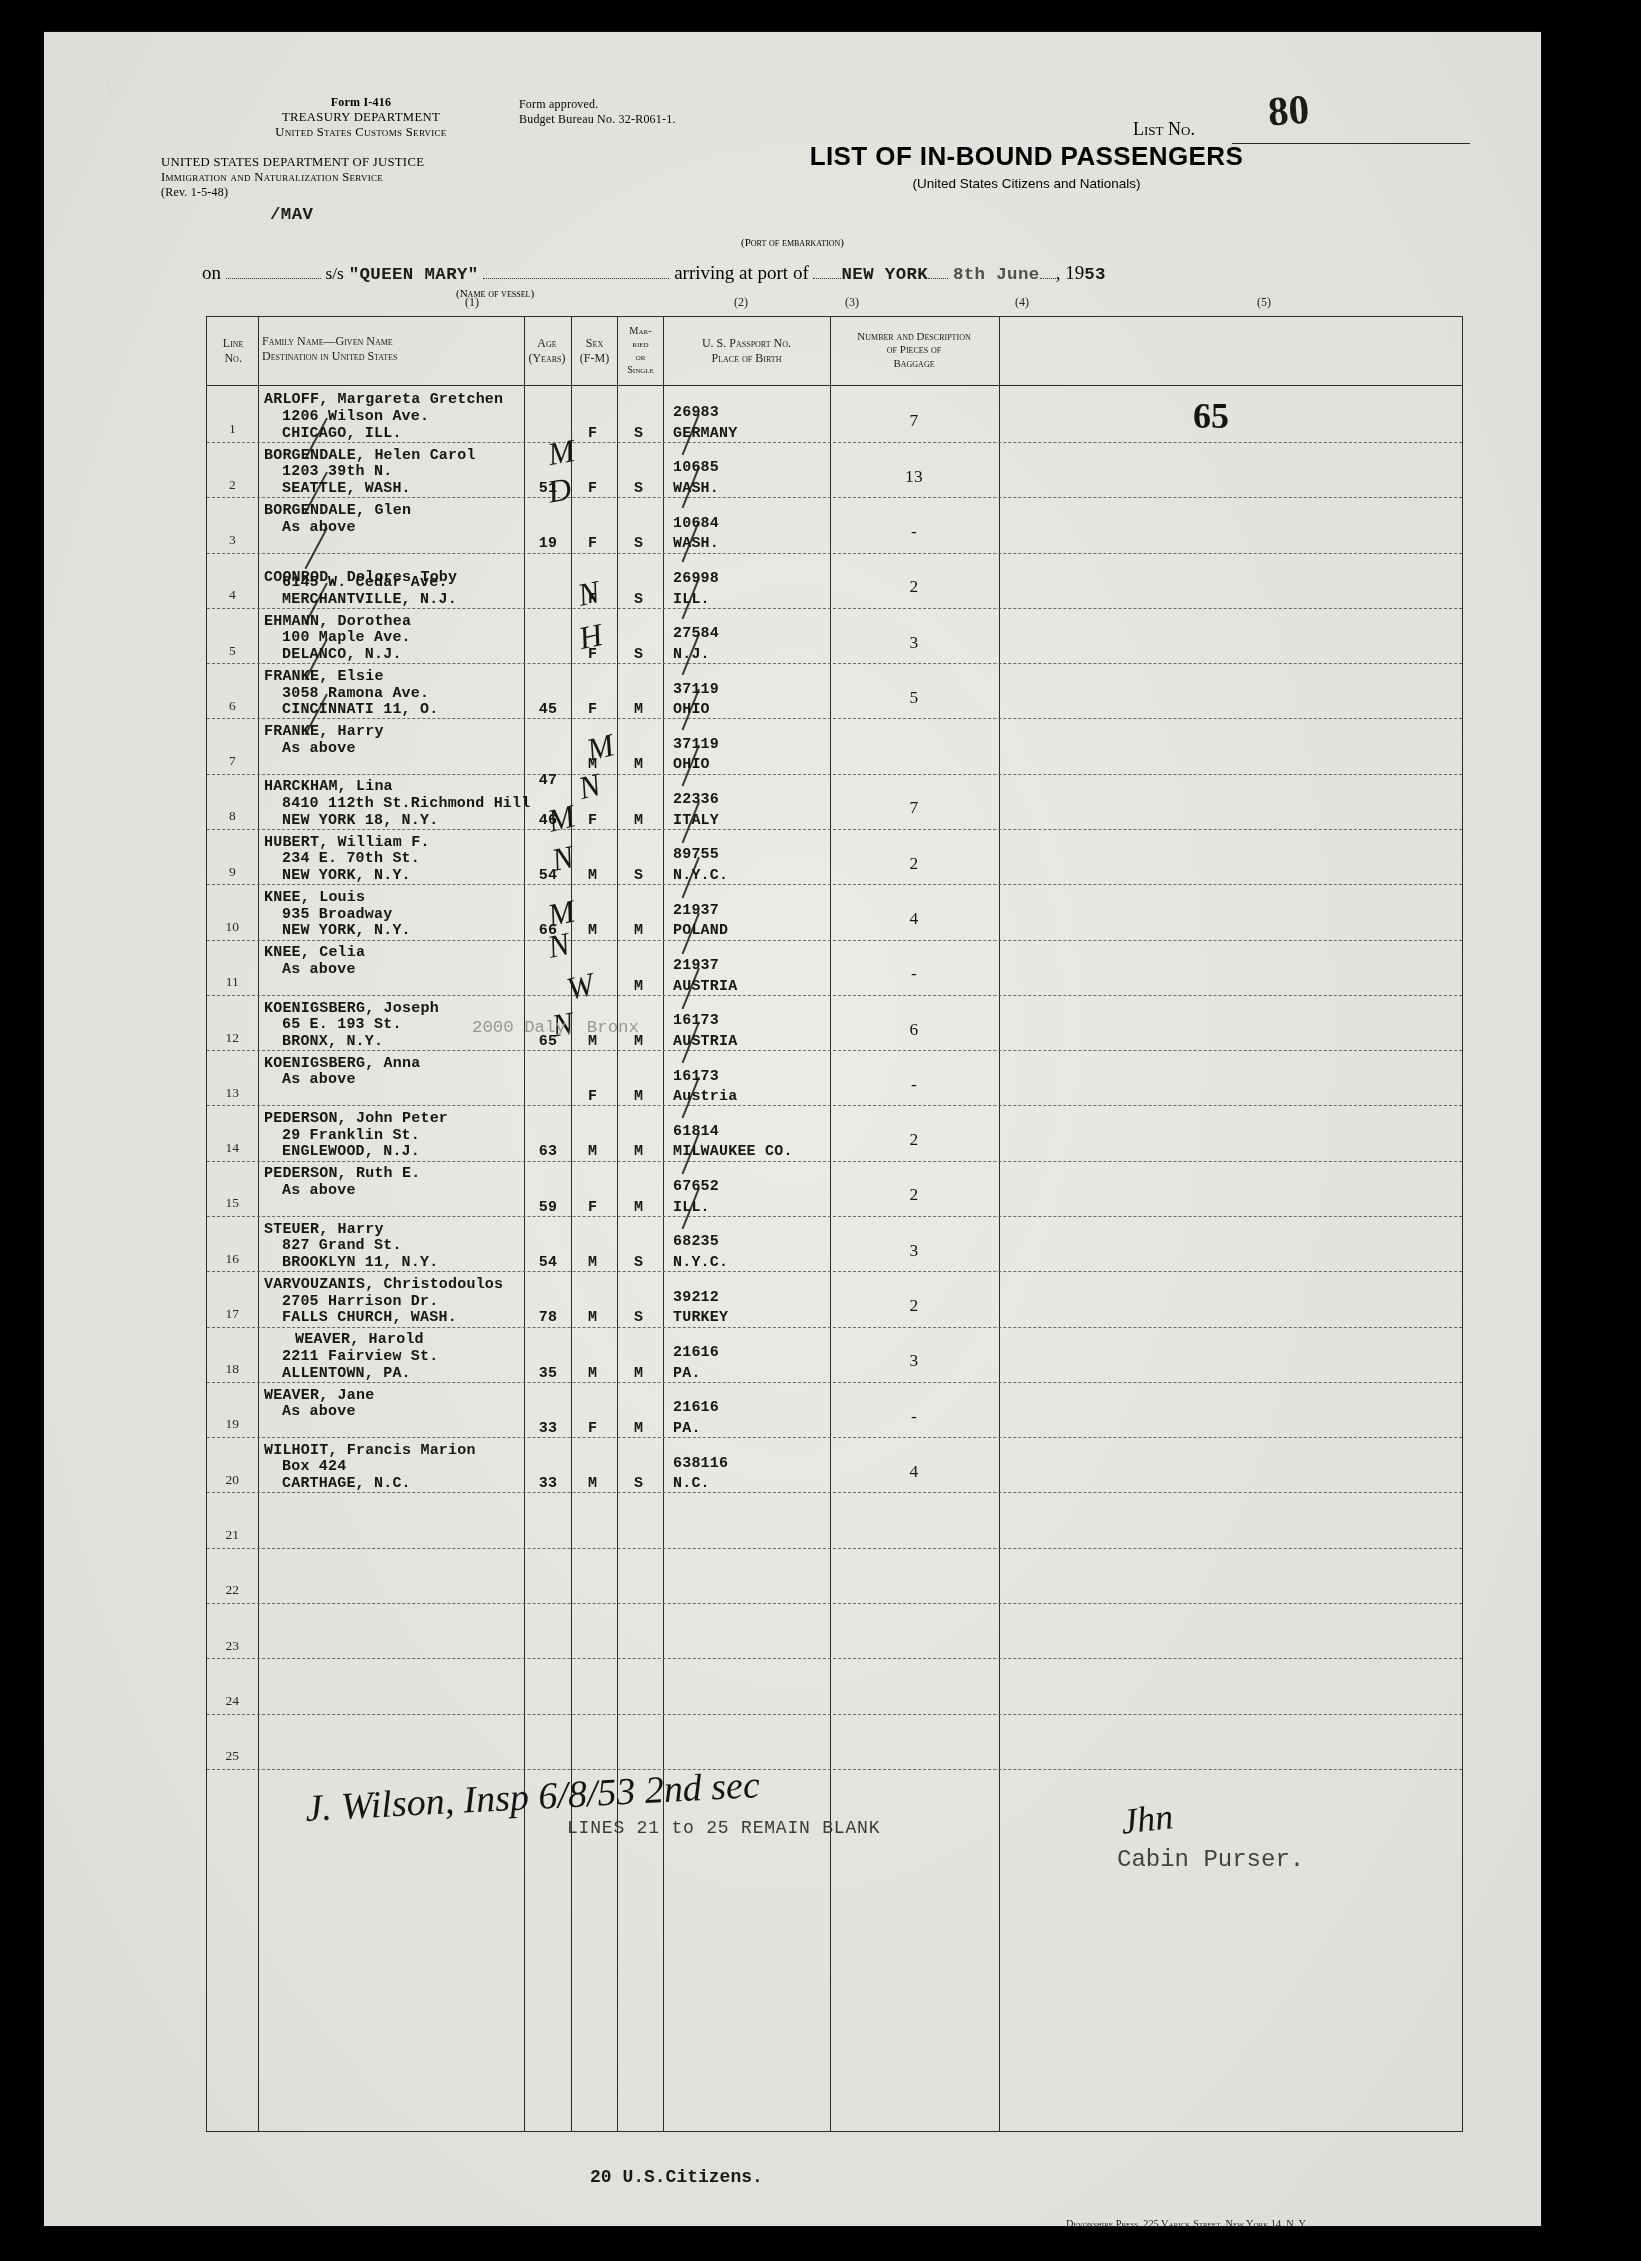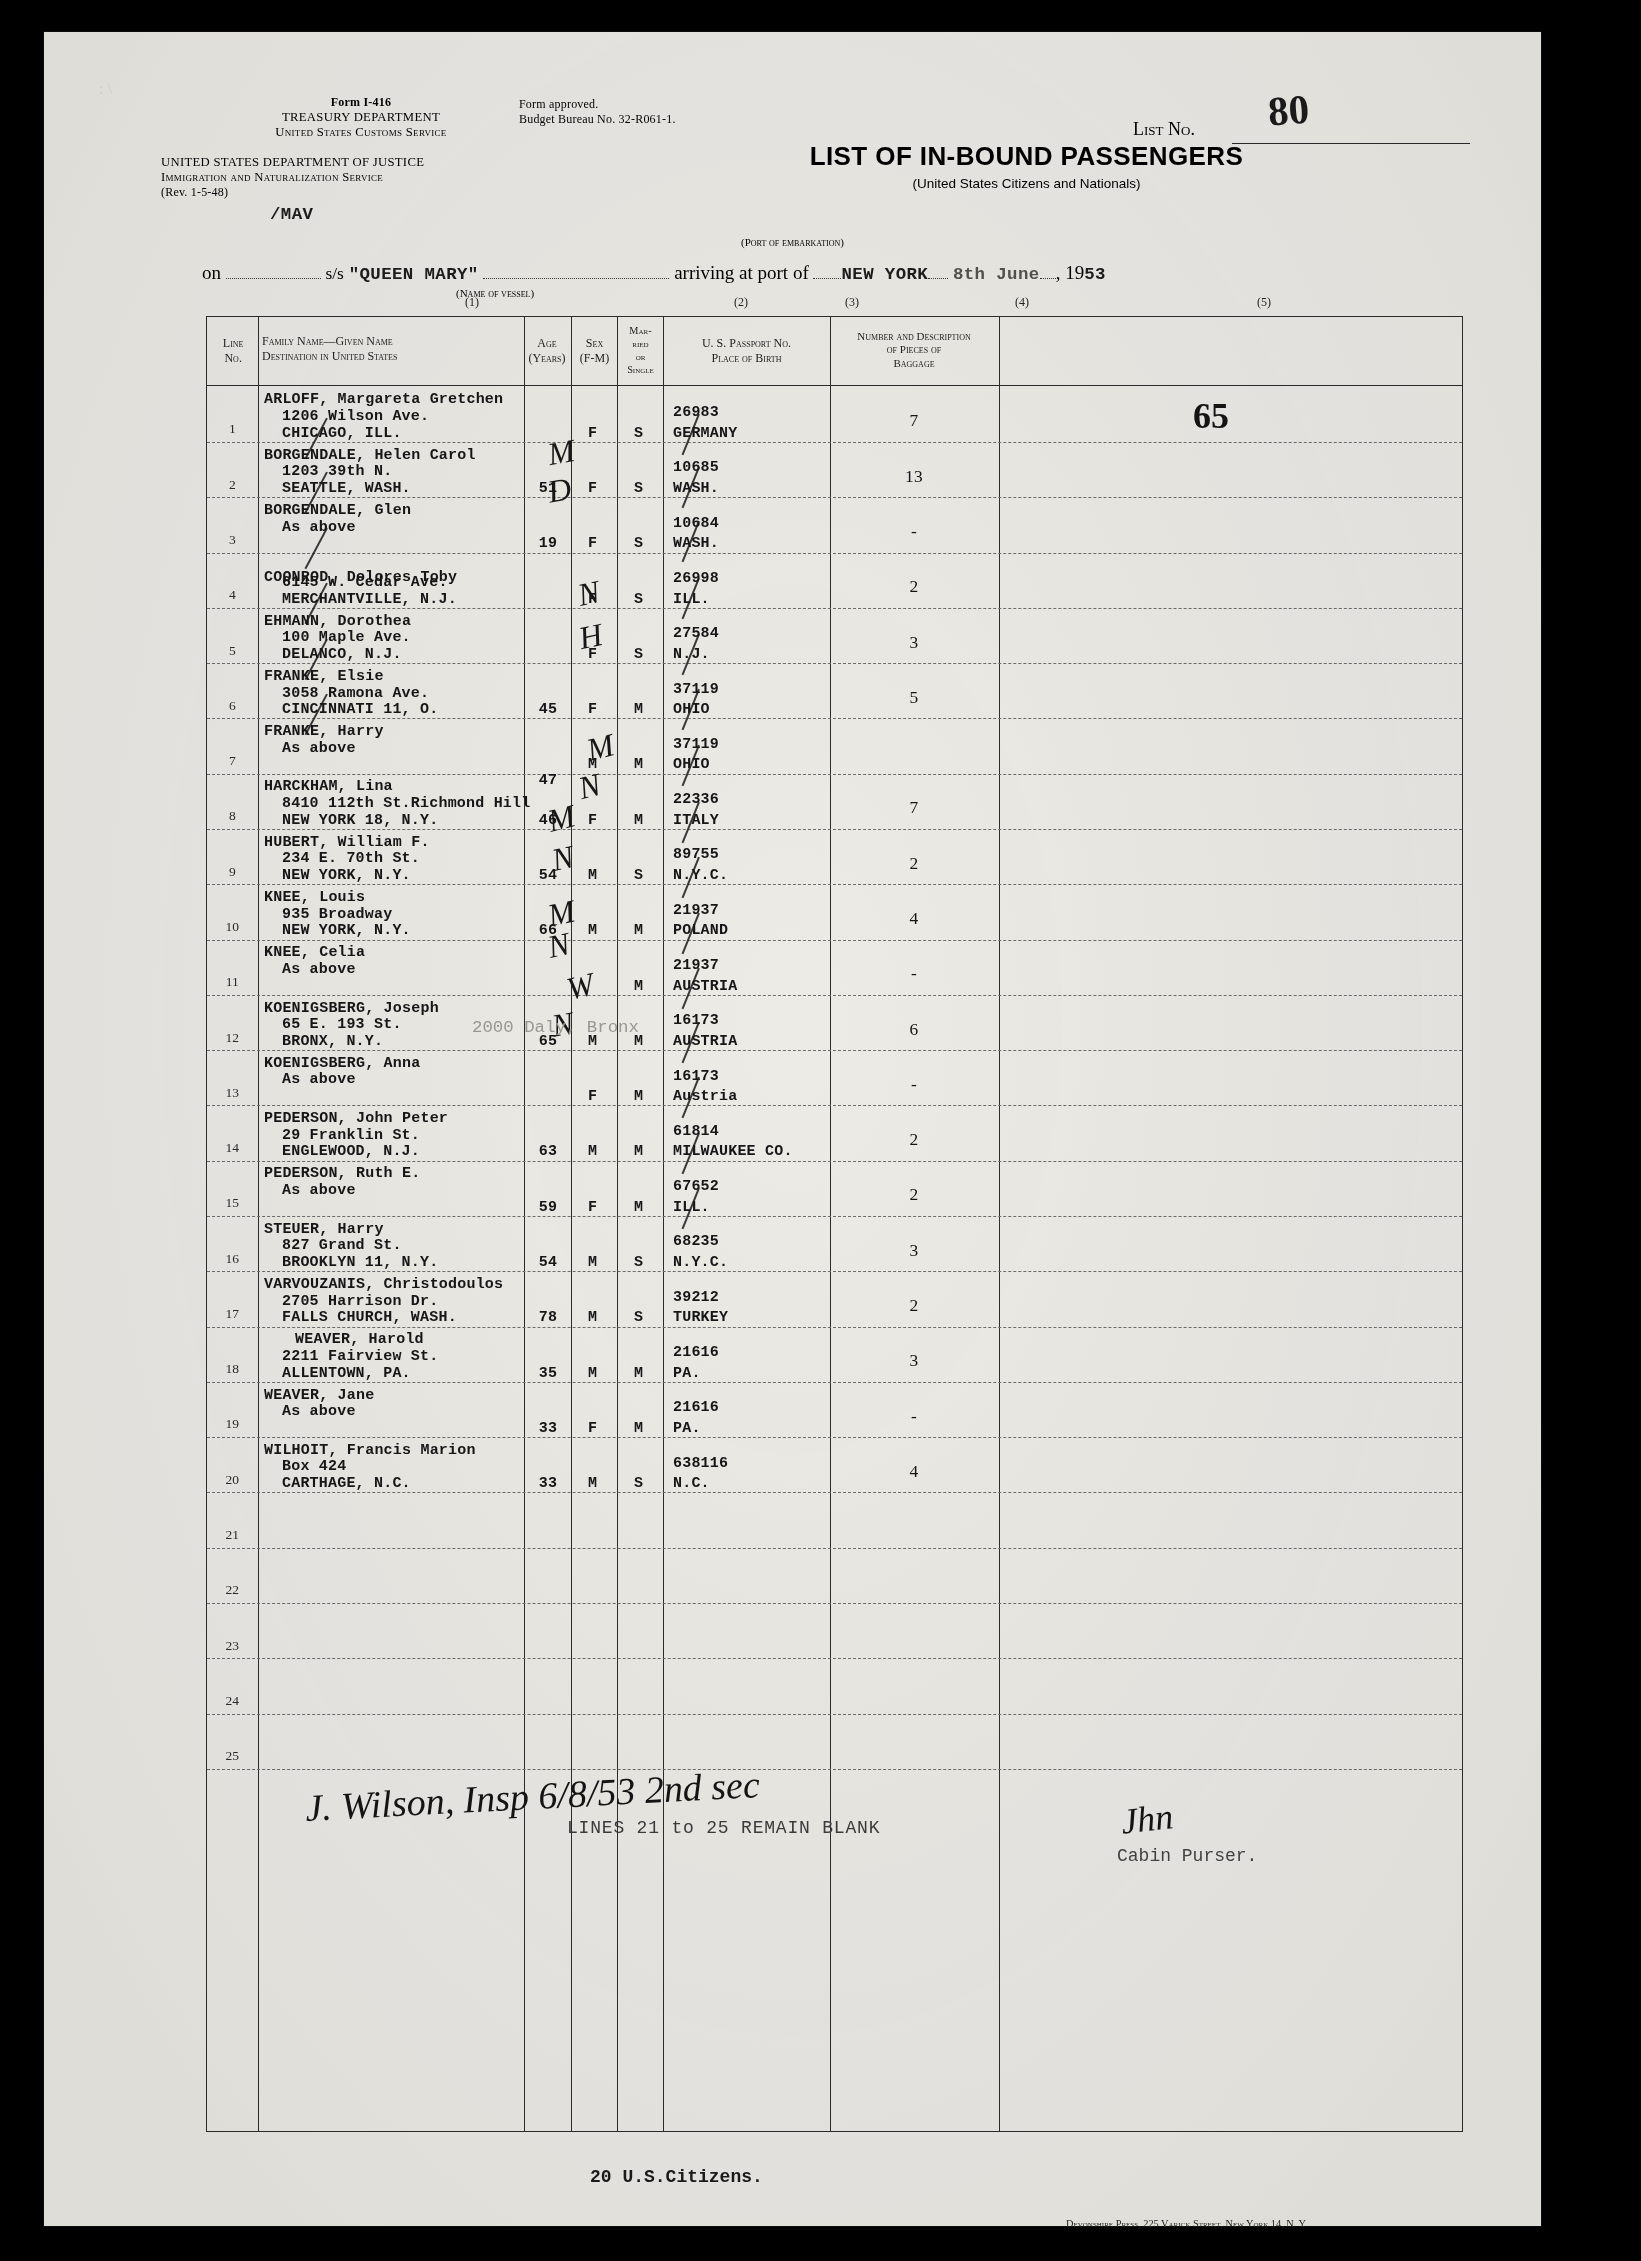--- a/index.html
+++ b/index.html
@@ -180,21 +180,21 @@
   #remain-blank {
     position: absolute;
     left: 523px; top: 1786px;
     font-family: "Liberation Mono", monospace;
     font-size: 18px; color: #3c3c3c; letter-spacing: 0.8px;
   }
   #purser {
     position: absolute;
     left: 1073px; top: 1814px;
     font-family: "Liberation Mono", monospace;
-    font-size: 18px; color: #444;
+    font-size: 24px; color: #444;
   }
   #sig {
     position: absolute;
     left: 261px; top: 1742px;
     font-size: 38px; font-style: italic; color: #141414;
     font-family: "Liberation Serif", serif;
     transform: rotate(-3deg);
   }
   #sig2 {
     position: absolute;

